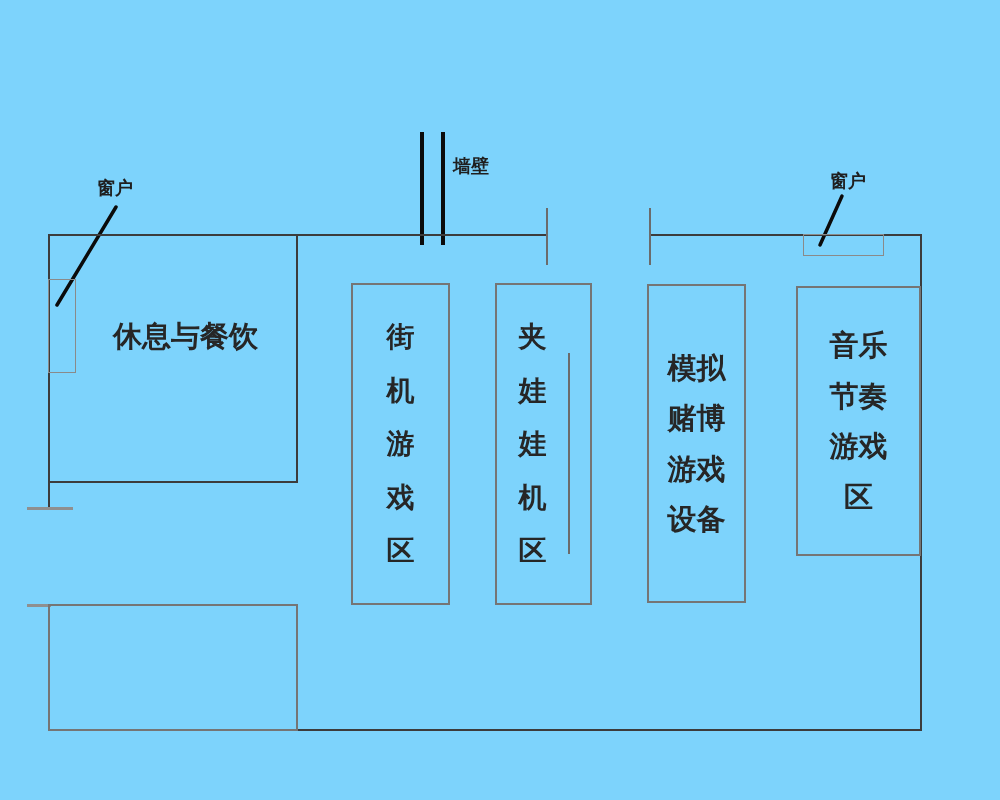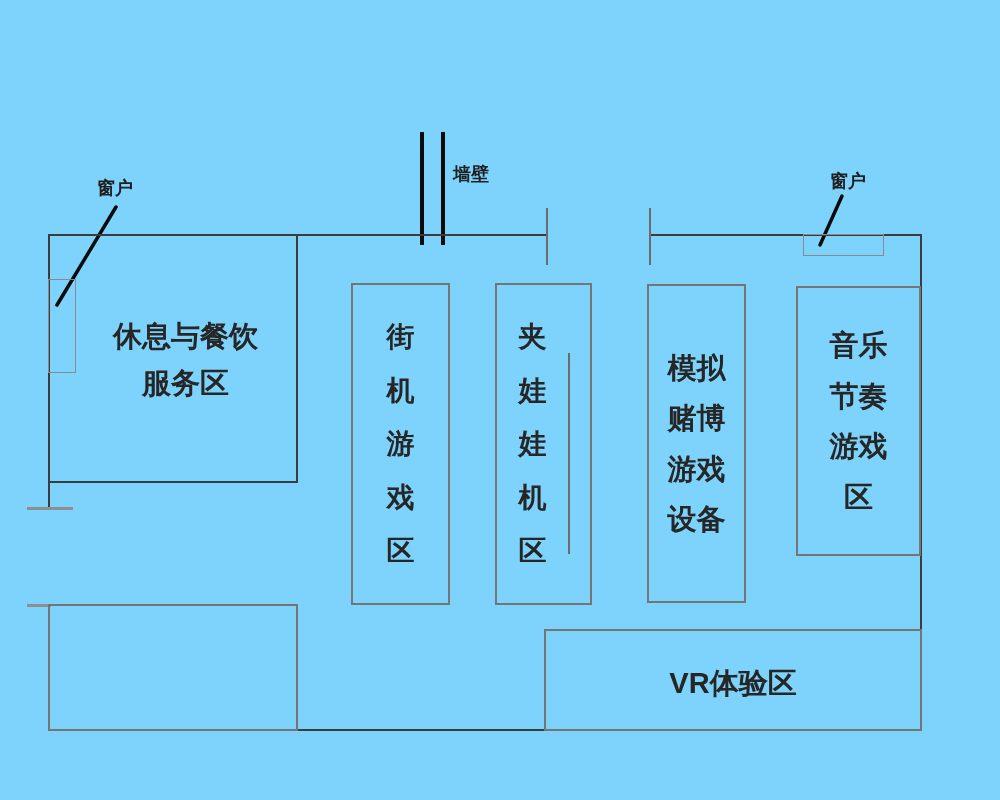--- a/index.html
+++ b/index.html
@@ -24,21 +24,21 @@
   .col4{font-size:29px;line-height:50.5px;}
   .leftcol{text-align:center;width:58px;}
   .vrlabel{font-size:29px;font-weight:bold;color:#262626;padding-top:8px;}
 </style>
 </head>
 <body>
 
 <div class="plan">
 
   <div class="ann" style="left:97px;top:176px">窗户</div>
-  <div class="ann" style="left:453px;top:162px">墙壁</div>
+  <div class="ann" style="left:453px;top:154px">墙壁</div>
   <div class="ann" style="left:830px;top:169px">窗户</div>
 
   <div class="thick" style="left:420px;top:132px;height:113px"></div>
   <div class="thick" style="left:441px;top:132px;height:113px"></div>
 
   <svg class="overlay" width="1000" height="800">
     <line x1="116" y1="207" x2="57" y2="305"></line>
     <line x1="842" y1="196" x2="820" y2="245"></line>
   </svg>
 
@@ -52,21 +52,20 @@
   <div class="vline" style="left:920px;top:234px;height:497px"></div>
   <div class="hline" style="left:49px;top:729px;width:873px"></div>
   <div class="vline" style="left:296px;top:234px;height:249px"></div>
   <div class="hline" style="left:48px;top:481px;width:250px"></div>
 
   <div class="winrect" style="left:48px;top:279px;width:28px;height:94px"></div>
   <div class="winrect" style="left:803px;top:234px;width:81px;height:22px"></div>
 
   <div class="arealabel" style="left:113px;top:313px">
     <div>休息与餐饮</div>
-    <div>服务区</div>
   </div>
 
   <div class="box varea" style="left:351px;top:283px;width:99px;height:322px">
     <div class="col">
       <div>街</div>
       <div>机</div>
       <div>游</div>
       <div>戏</div>
       <div>区</div>
     </div>
@@ -96,17 +95,14 @@
     <div class="col col4 leftcol">
       <div>音乐</div>
       <div>节奏</div>
       <div>游戏</div>
       <div>区</div>
     </div>
   </div>
 
   <div class="box" style="left:48px;top:604px;width:250px;height:127px"></div>
 
-  <div class="box varea" style="left:544px;top:629px;width:378px;height:102px">
-    <div class="vrlabel">VR体验区</div>
-  </div>
 
 </div>
 
 </body></html>

